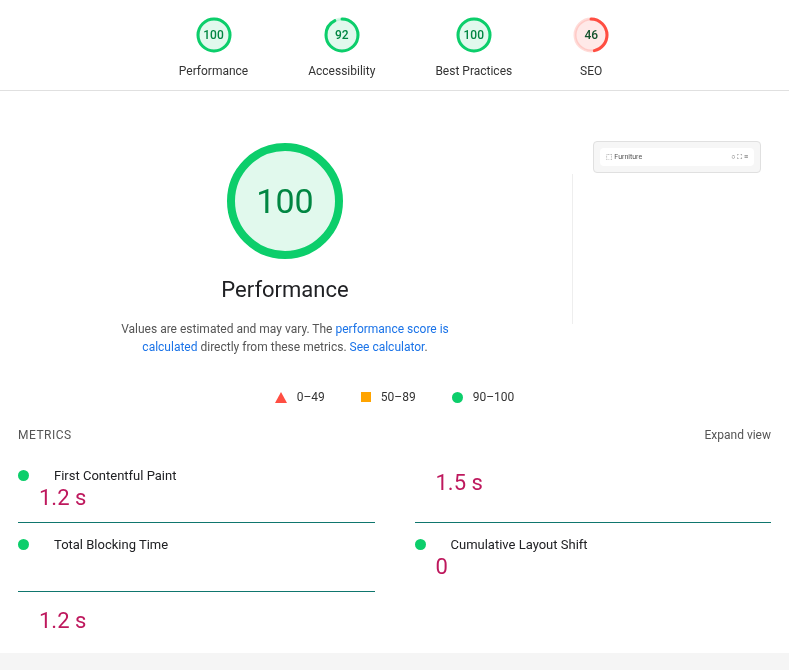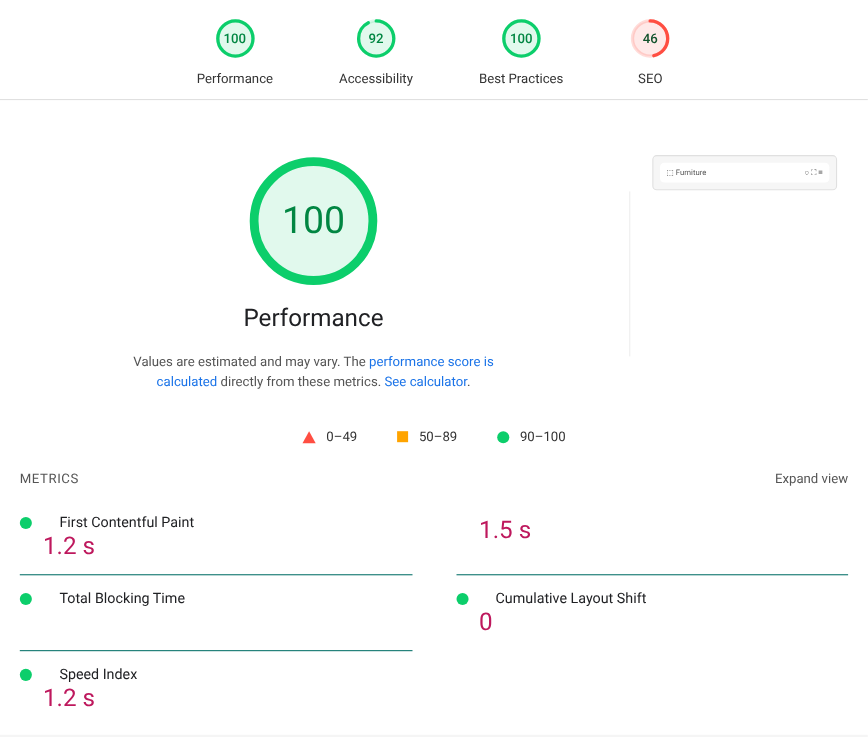--- a/index.html
+++ b/index.html
@@ -172,24 +172,20 @@
       </div>
   </div>
   <div class="metric">
     <div class="m-row">
         <span class="m-dot"></span>
         <span>Cumulative Layout Shift</span>
       </div>
     <div class="m-val">0</div>
   </div>
   <div class="metric">
-    <div class="m-row">
-        <span class="m-dot"></span>
-        <span>Speed Index</span>
-      </div>
     <div class="m-val">1.2 s</div>
   </div>
   <div></div>
 </div>
 
 <div class="footer">
   
   
   
   

